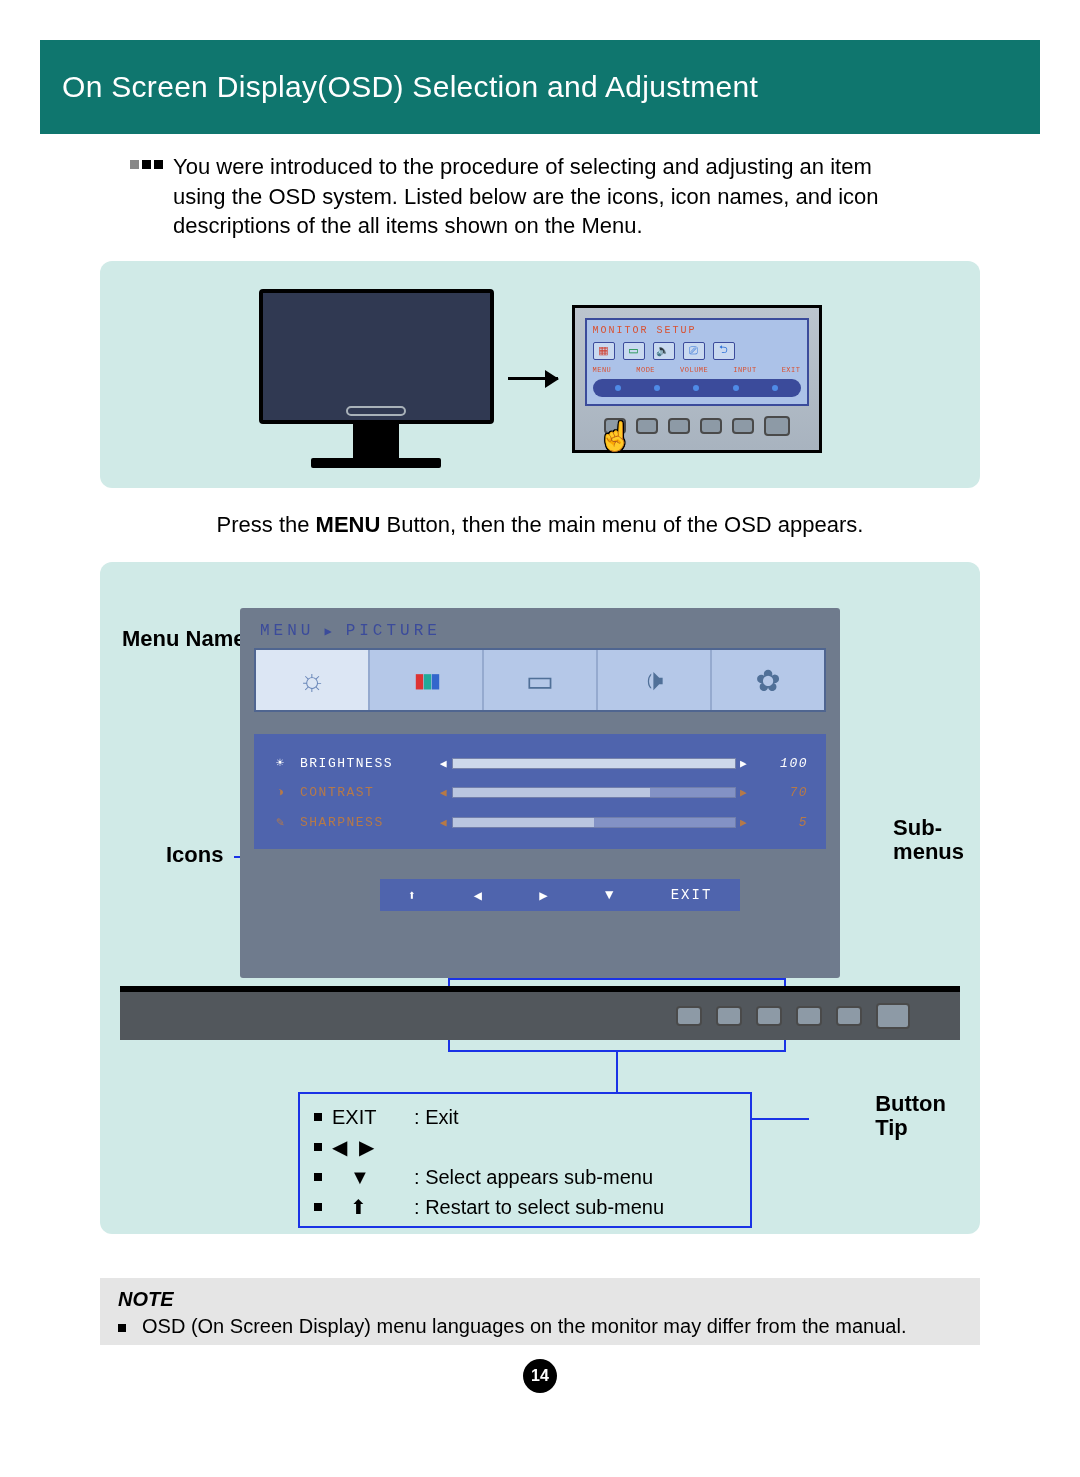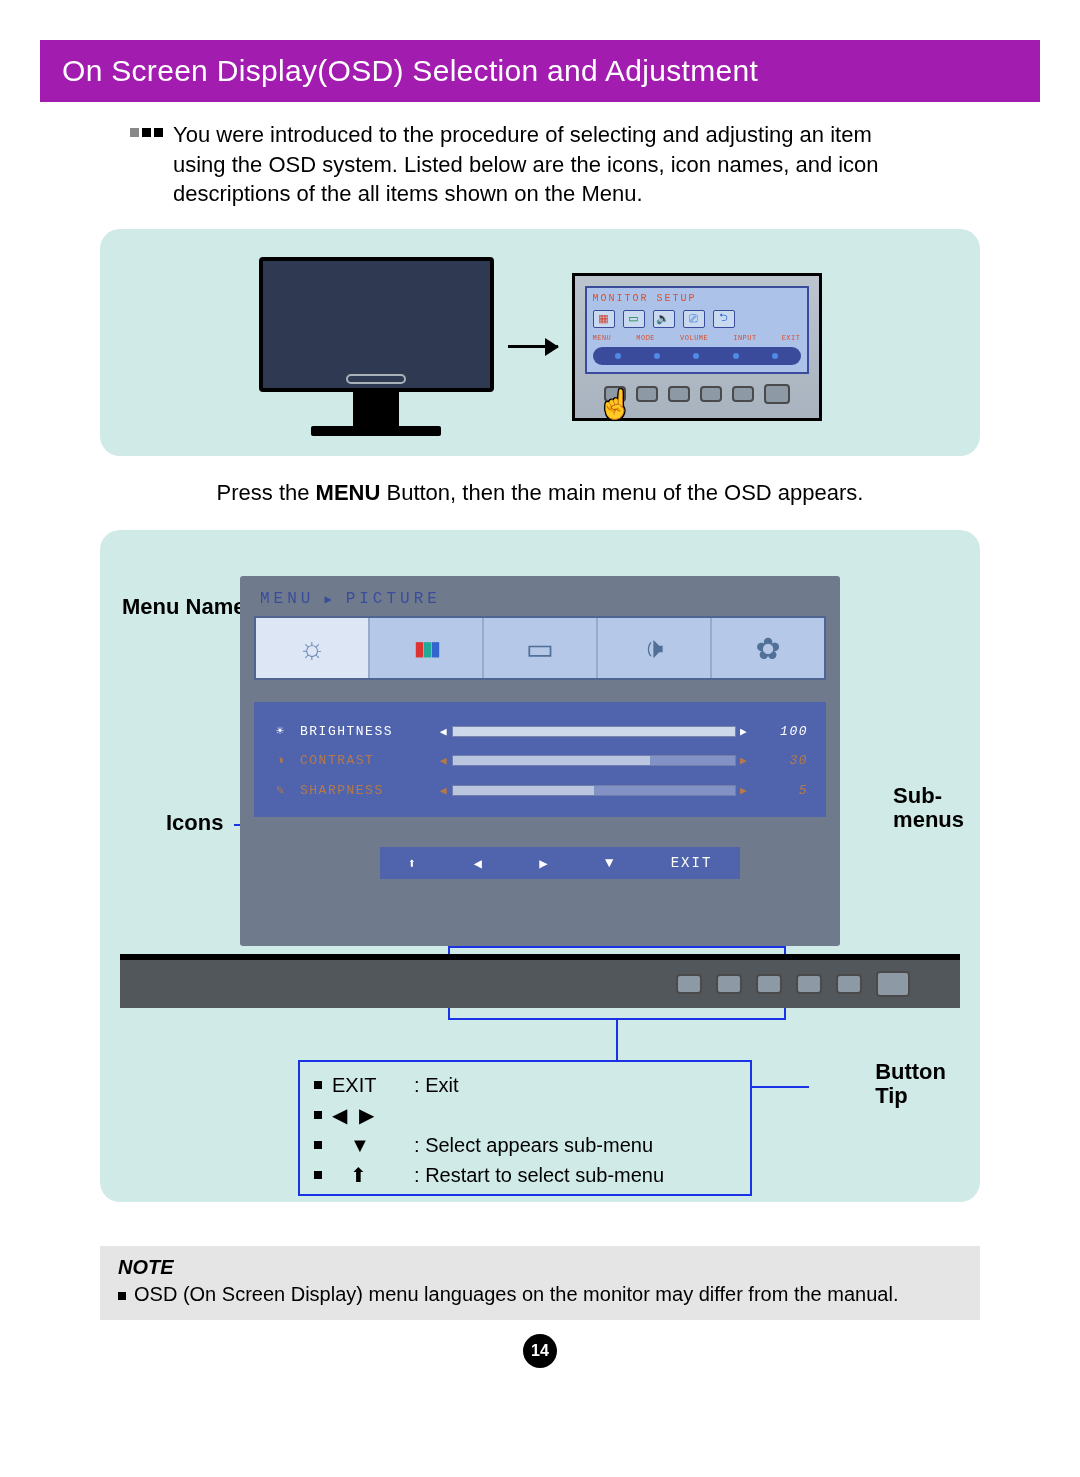--- a/index.html
+++ b/index.html
@@ -5,40 +5,40 @@
   * { box-sizing: border-box; }
   body {
     margin: 0;
     font-family: Arial, Helvetica, sans-serif;
     background: #fff;
     width: 1080px;
     padding: 40px;
     color: #000;
   }
   .title-bar {
-    background: #a21caf;
+    background: #0f766e;
     color: #fff;
     font-size: 30px;
-    padding: 14px 22px;
+    padding: 30px 22px;
     letter-spacing: .3px;
   }
   .intro-row {
     display: flex;
     align-items: flex-start;
     gap: 10px;
     margin: 18px 0 20px 90px;
   }
   .bullets3 { display: flex; gap: 3px; margin-top: 8px; }
   .sq { width: 9px; height: 9px; background: #888; }
   .sq.d { background: #000; }
   .intro { font-size: 22px; line-height: 1.35; max-width: 740px; }
 
   .panel {
     background: #d0eae7;
-    border-radius: 20px;
+    border-radius: 12px;
     margin: 0 60px 24px 60px;
     padding: 28px 22px 20px;
   }
 
   
   .panelA-inner {
     display: flex;
     align-items: center;
     gap: 14px;
     justify-content: center;
@@ -257,24 +257,24 @@
     line-height: 1.5;
   }
   .tips-list .row { display: flex; align-items: center; gap: 10px; }
   .tips-list .b { width: 8px; height: 8px; background: #000; flex-shrink:0;}
   .tips-list .key { width: 72px; text-align: left; }
   .tips-list .key.sym { font-family: Arial; letter-spacing: 3px; }
 
   .note {
     background: #e5e5e5;
     margin: 44px 60px 14px;
-    padding: 10px 18px 14px;
+    padding: 10px 18px 7px;
   }
   .note .hdr { font-style: italic; font-weight: bold; font-size: 20px; margin-bottom: 4px; }
-  .note .row { display: flex; gap: 8px; font-size: 20px; align-items:flex-start;}
+  .note .row { display: flex; gap: 16px; font-size: 20px; align-items:flex-start;}
   .note .b { width: 8px; height: 8px; background: #000; margin-top: 9px; flex-shrink:0;}
 
   .page-num {
     width: 34px; height: 34px; border-radius: 50%; background: #000; color: #fff;
     display: flex; align-items: center; justify-content: center;
     font-size: 16px; font-weight: bold;
     margin: 14px auto 0;
   }
 
   
@@ -411,21 +411,21 @@
           <div class="osd-row dim" style="color:#c97d36">
             <div class="ricon">◑</div>
             <div class="rlabel">CONTRAST</div>
             <div class="slider">
                 <span class="tri">◀</span>
                 <div class="track">
                   <div class="fill b70"></div>
                 </div>
                 <span class="tri">▶</span>
               </div>
-            <div class="rval">30</div>
+            <div class="rval">70</div>
           </div>
           <div class="osd-row dim" style="color:#c97d36">
             <div class="ricon">✎</div>
             <div class="rlabel">SHARPNESS</div>
             <div class="slider">
                 <span class="tri">◀</span>
                 <div class="track">
                   <div class="fill b50"></div>
                 </div>
                 <span class="tri">▶</span>

